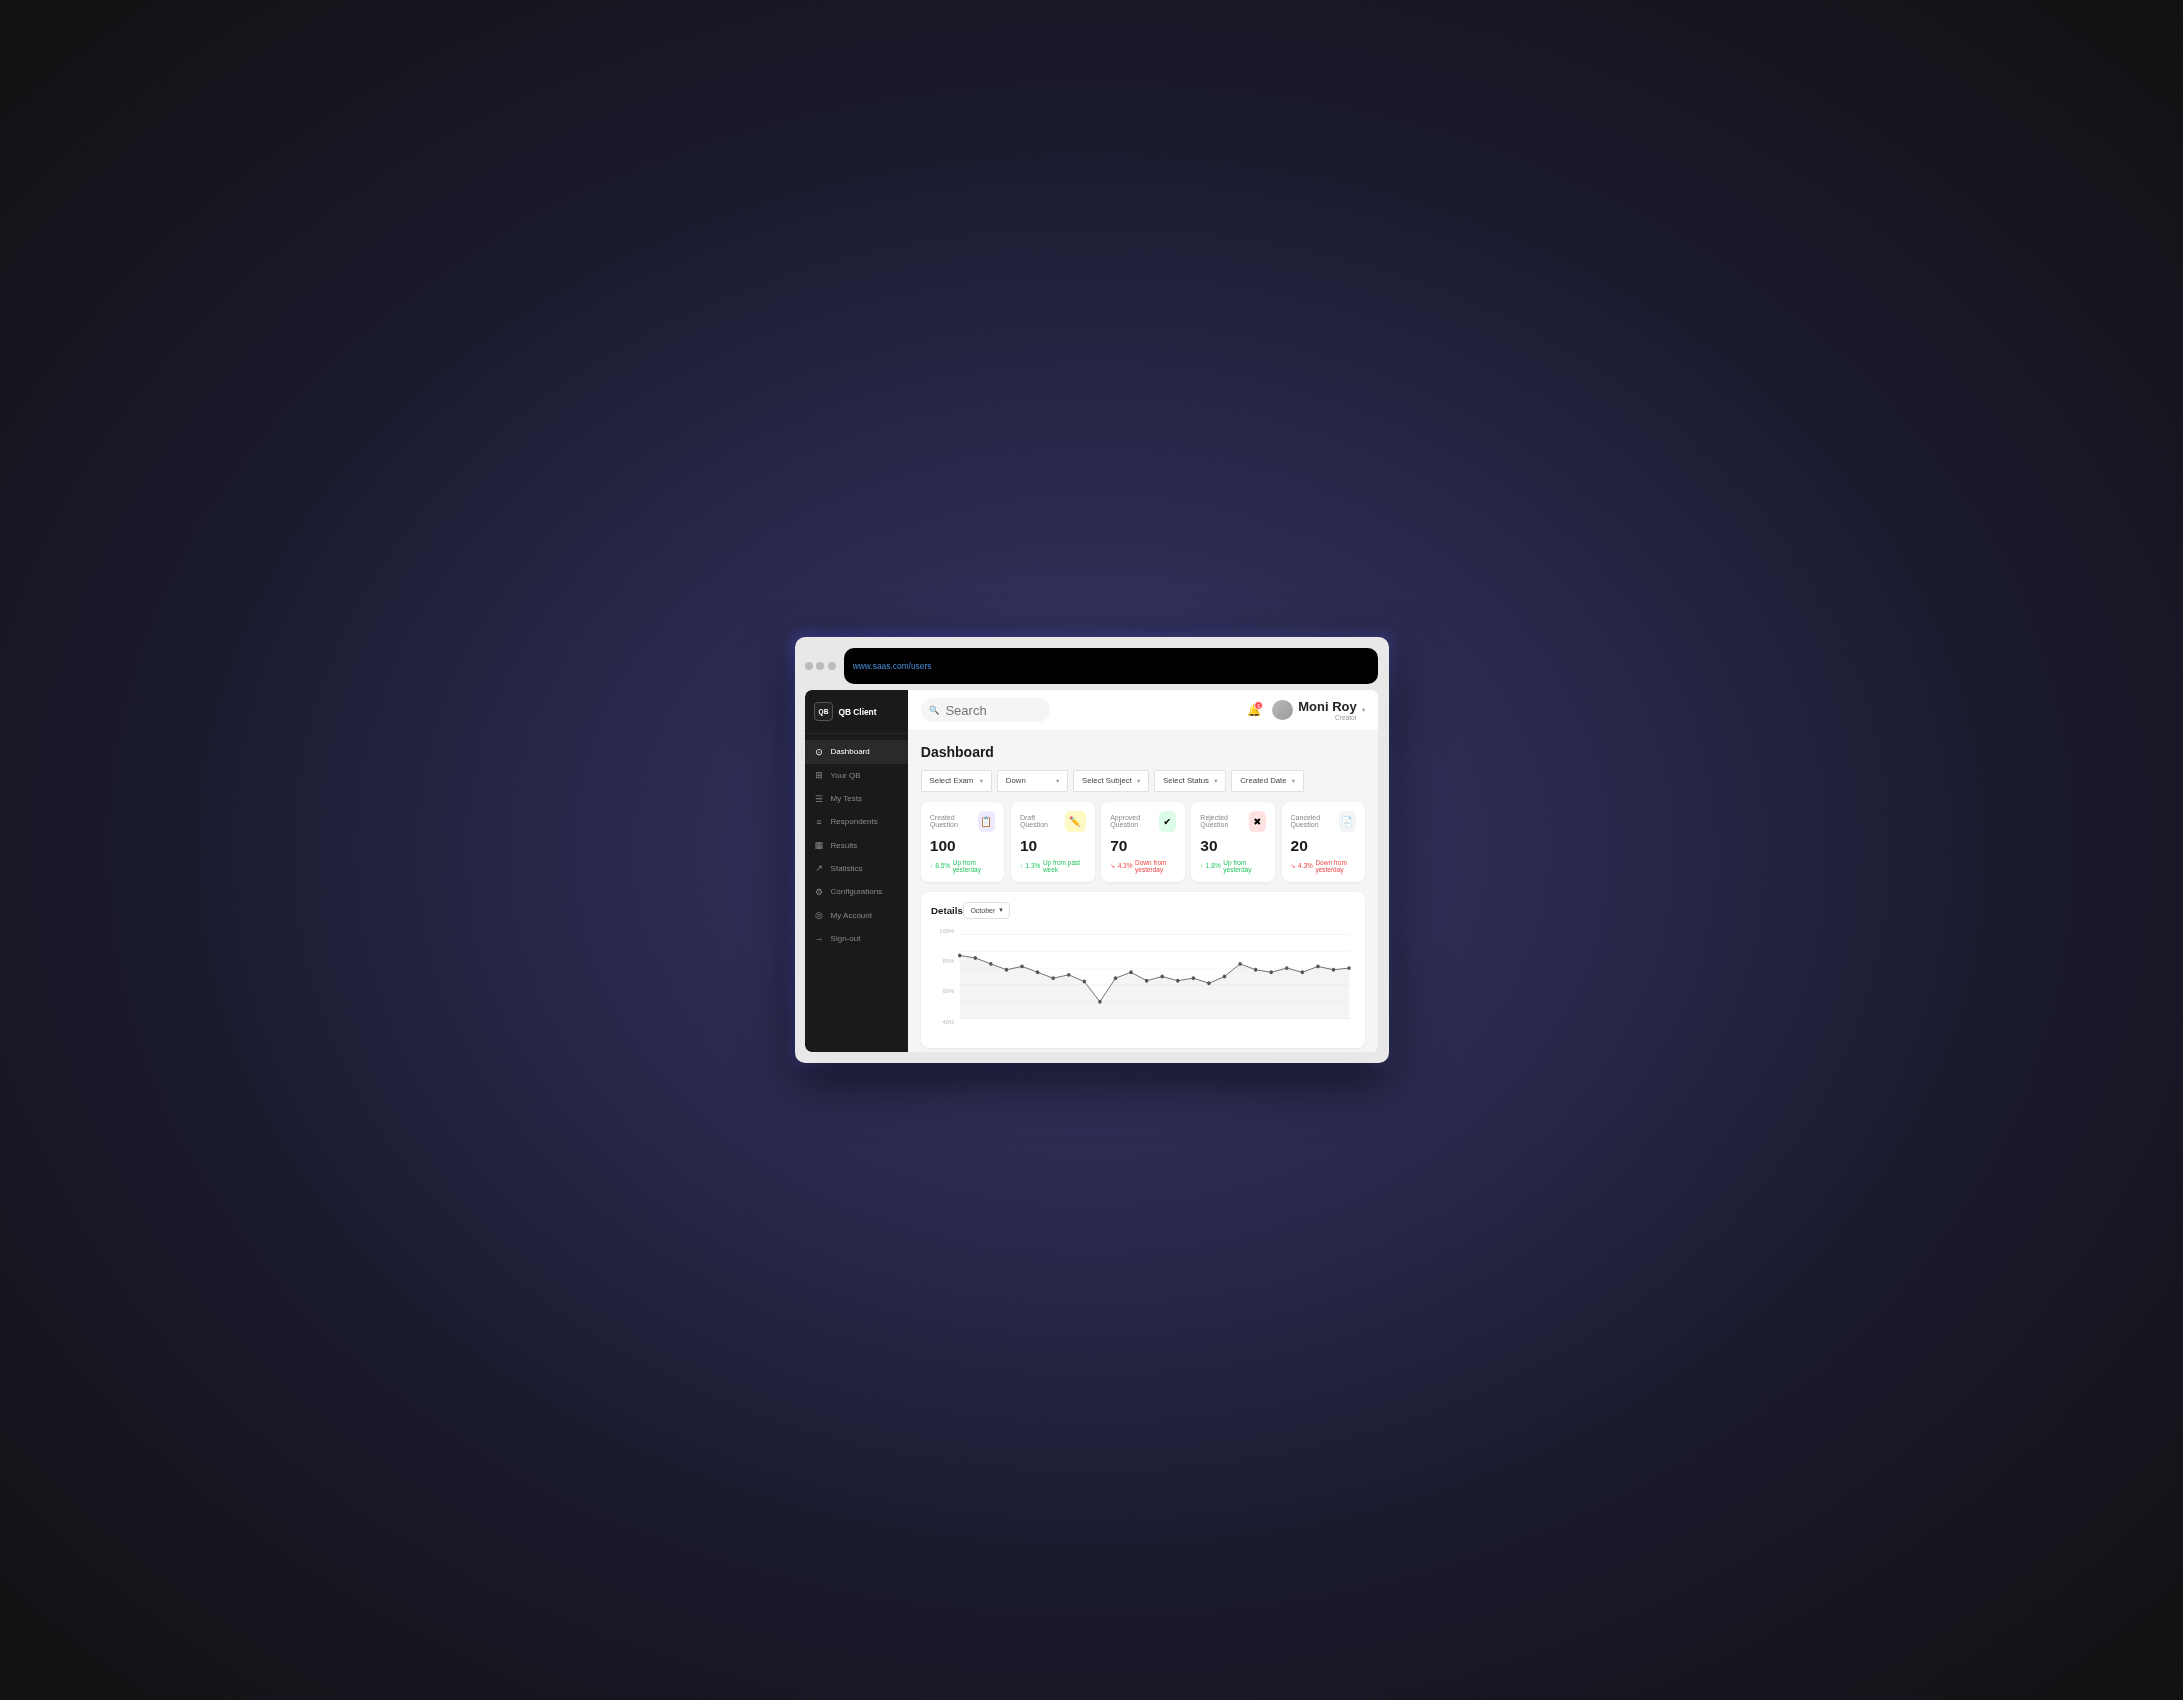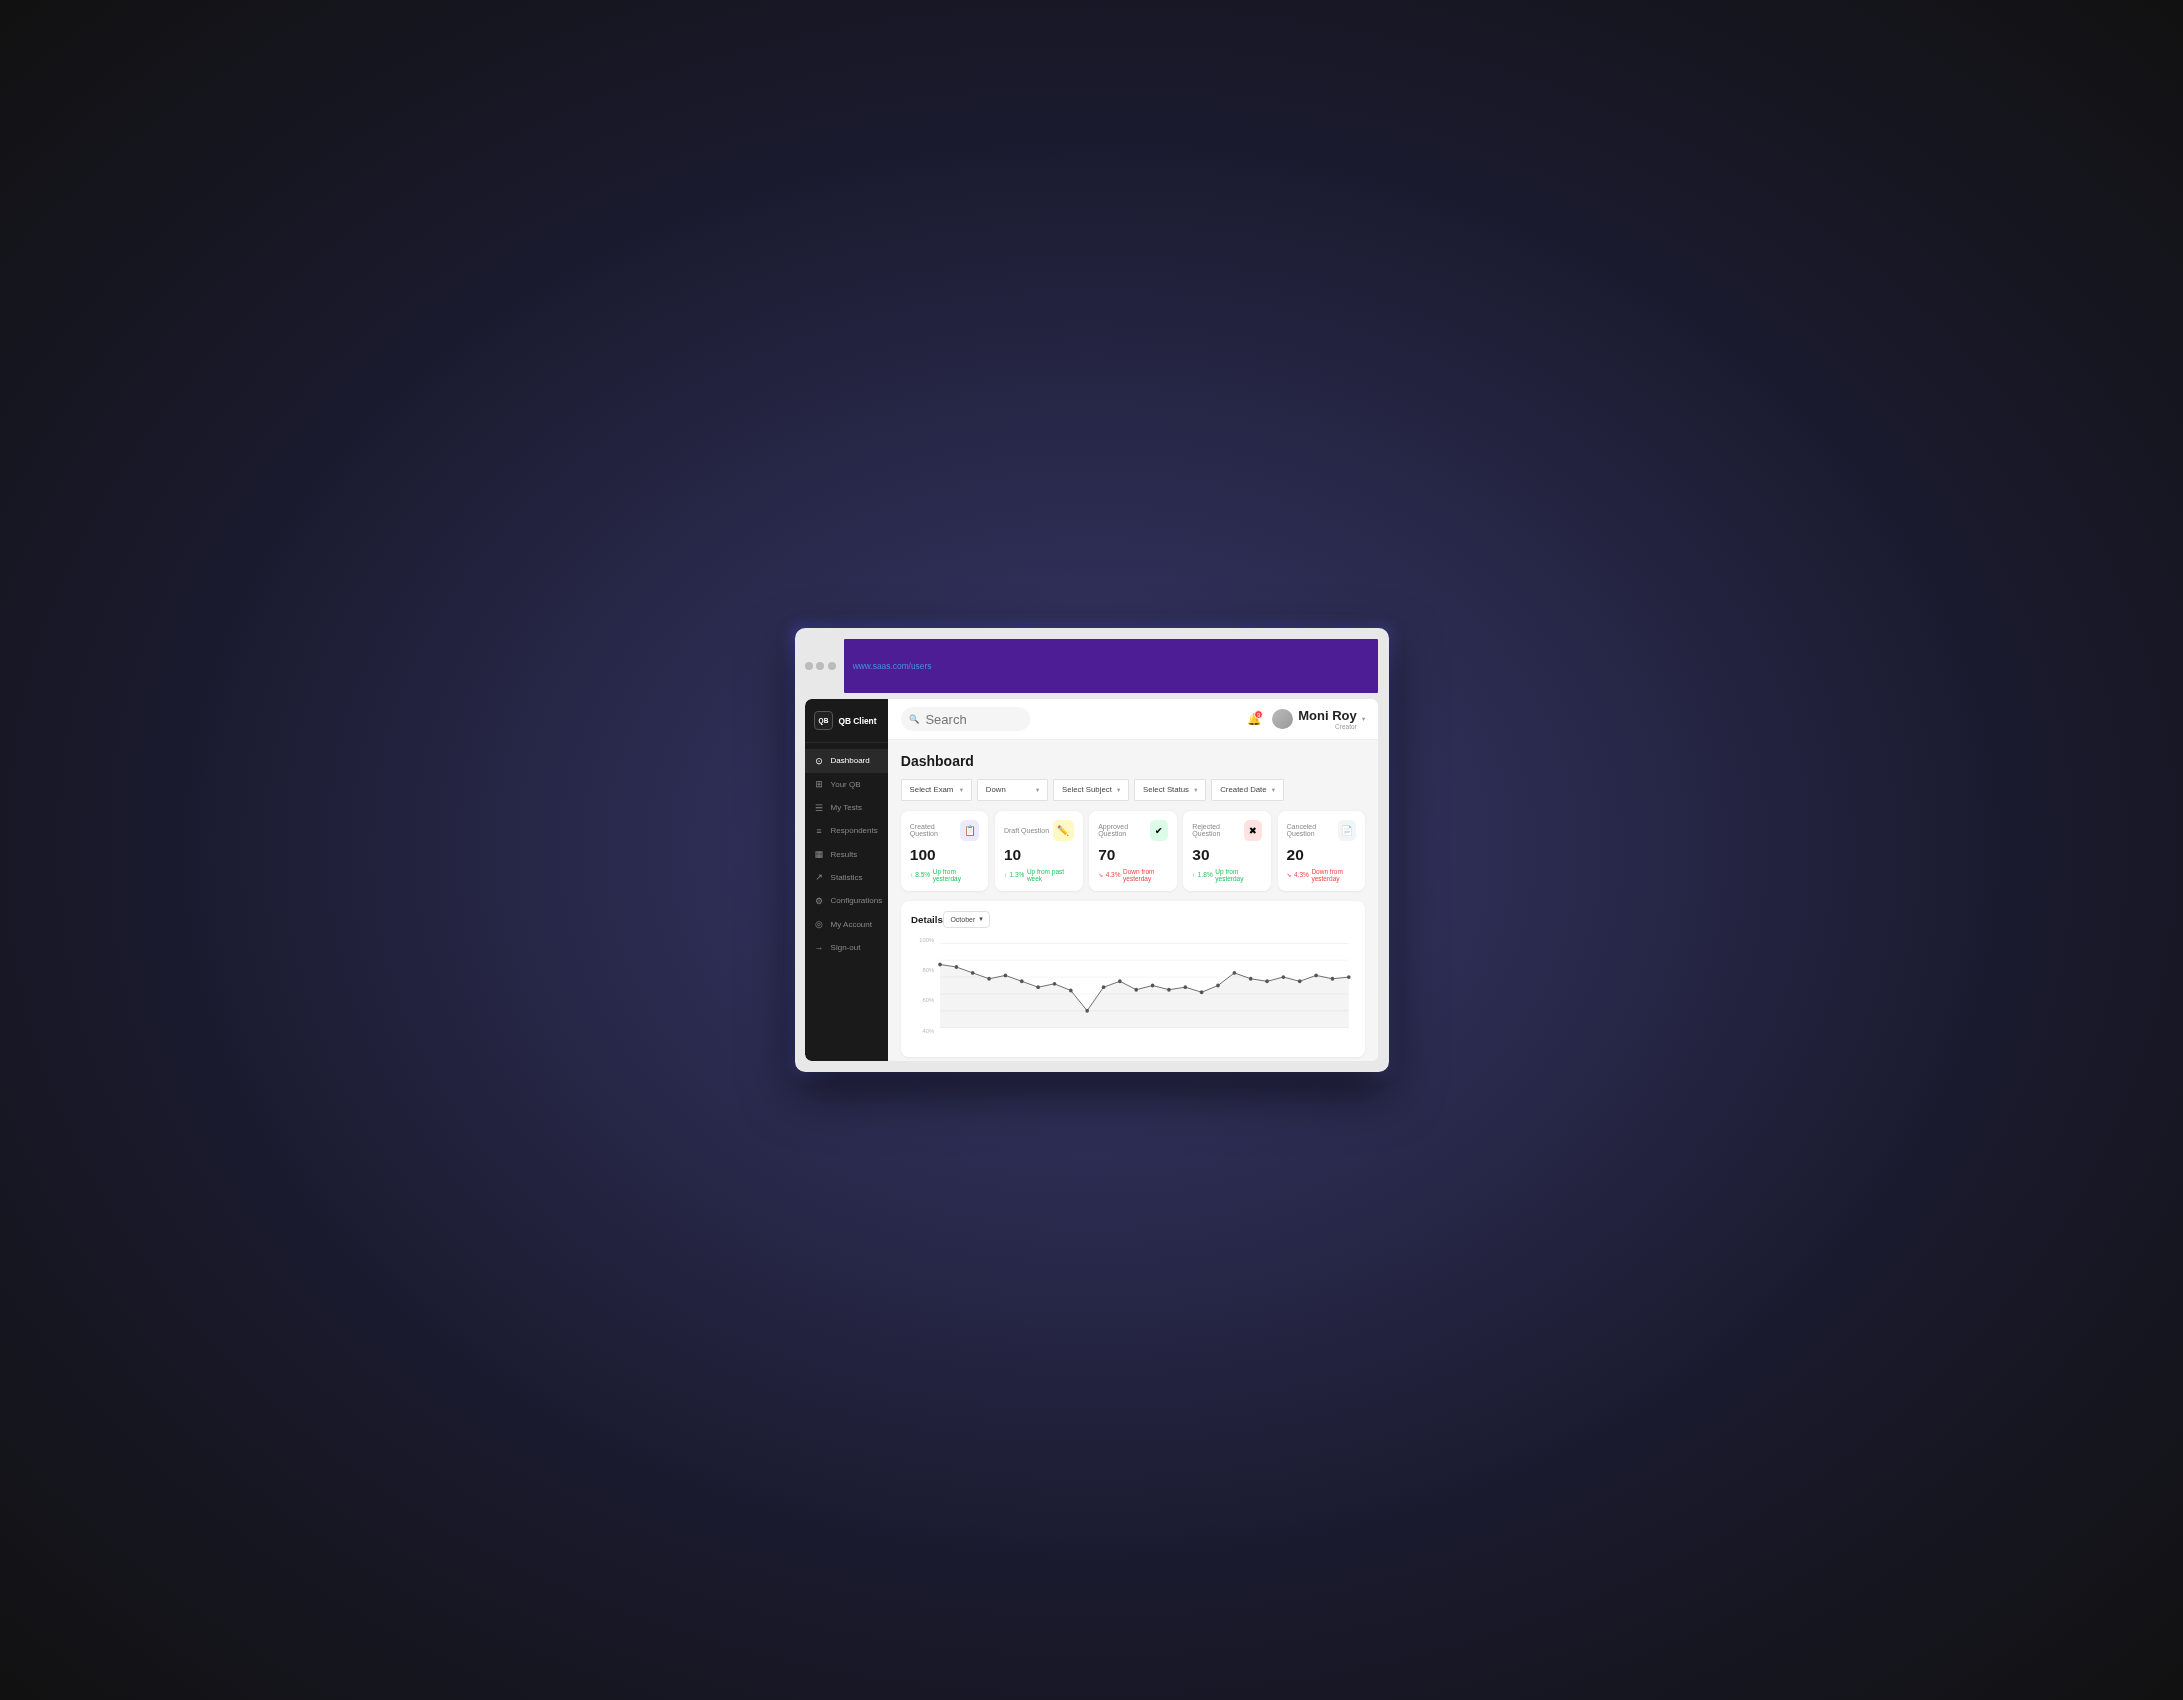--- a/index.html
+++ b/index.html
@@ -46,23 +46,23 @@
 
     .dot {
       width: 7.8px;
       height: 7.8px;
       border-radius: 50%;
       background: #bbb;
     }
 
     .address-bar {
       flex: 1;
-      background: #4c1d95;
-      border-radius: 1px;
-      padding: 22px 9px;
+      background: #000000;
+      border-radius: 10px;
+      padding: 13px 9px;
       font-size: 8.4px;
       color: #4a90d9;
       border: none;
       outline: none;
     }
 
     .browser-content {
       background: #f0f0f0;
       border-radius: 6.5px;
       overflow: hidden;
@@ -73,21 +73,21 @@
     .app-shell {
       display: flex;
       height: 362px;
       background: white;
       border-radius: 6.5px;
       overflow: hidden;
     }
 
     
     .sidebar {
-      width: 83px;
+      width: 103px;
       background: #1a1a1a;
       display: flex;
       flex-direction: column;
       padding: 0;
       flex-shrink: 0;
     }
 
     .sidebar-logo {
       display: flex;
       align-items: center;

